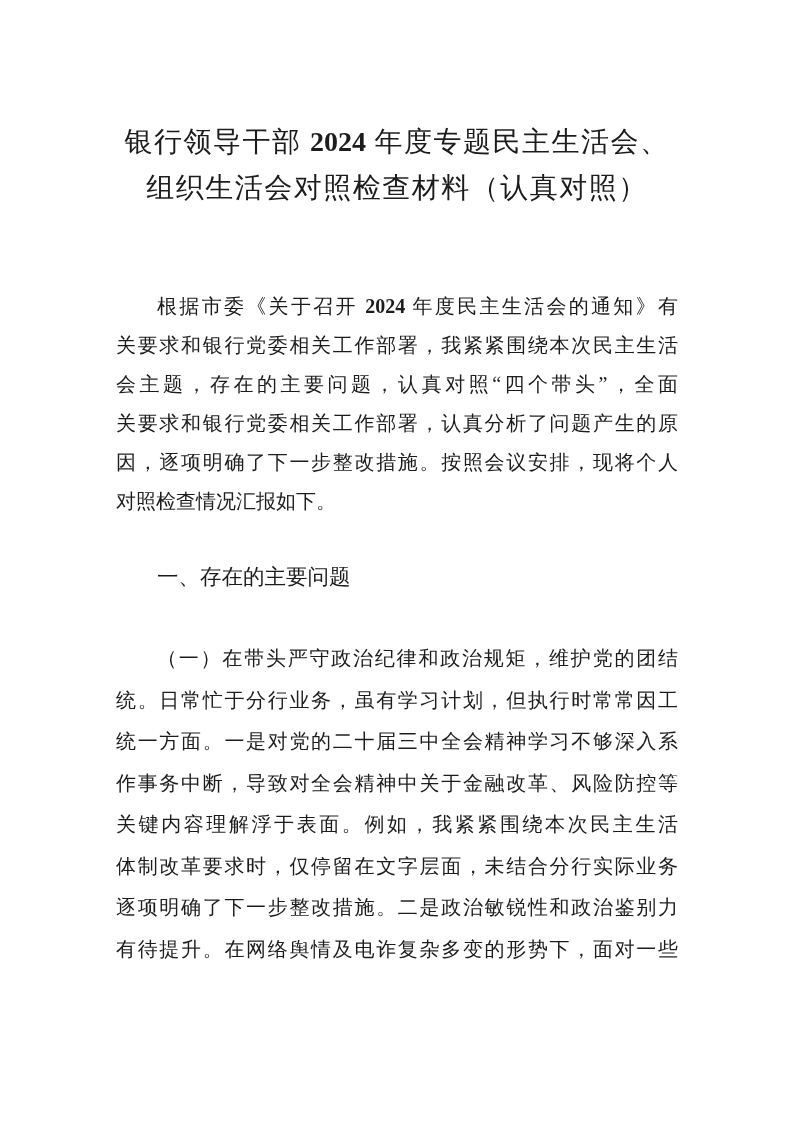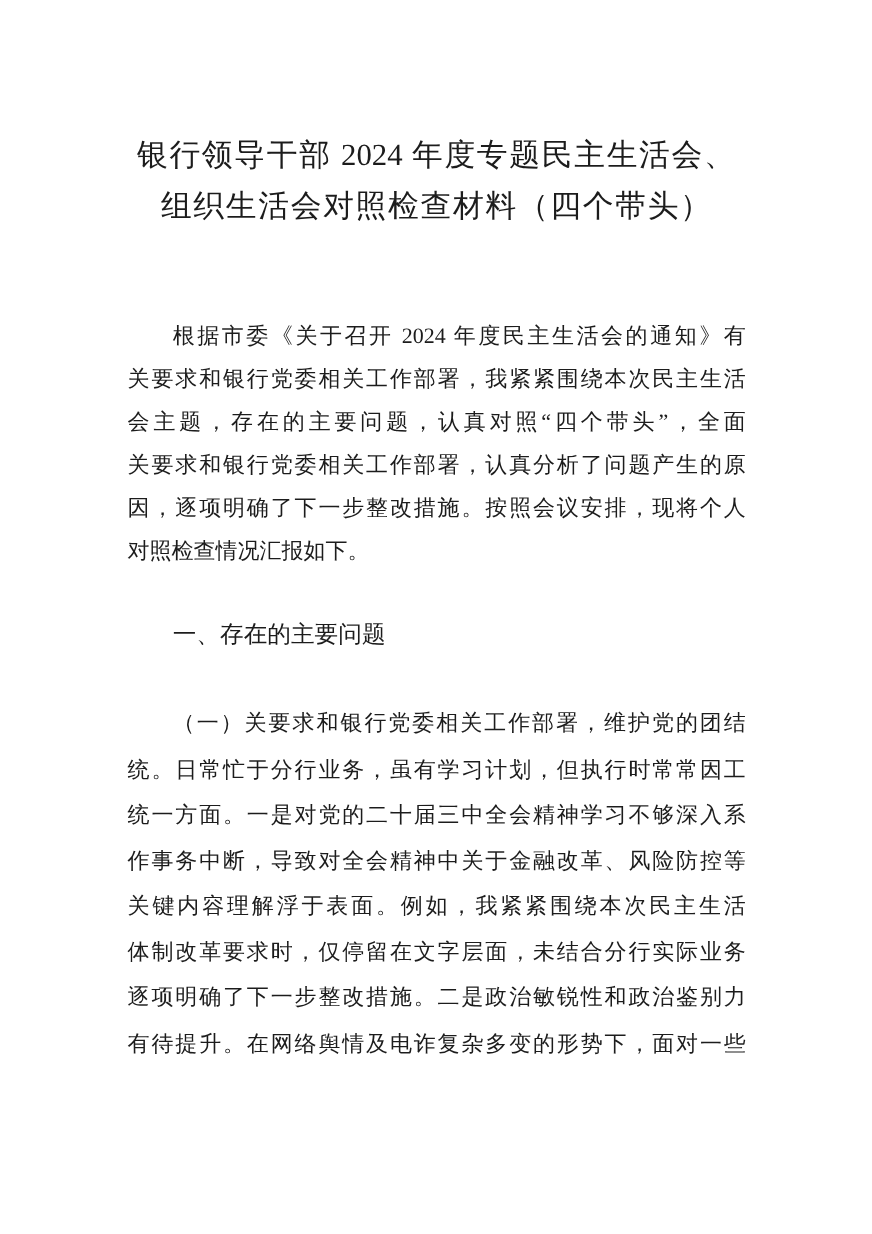--- a/index.html
+++ b/index.html
@@ -21,21 +21,21 @@
   }
   .title {
     margin: 119px 0 0 0;
     font-size: 28px;
     line-height: 46px;
     font-weight: normal;
     text-align: center;
     letter-spacing: 1.5px;
   }
   .title-line { white-space: nowrap; }
-  .num { font-weight: normal; letter-spacing: 0; }
+  .num { font-weight: bold; letter-spacing: 0; }
   .para { font-size: 20px; }
   .p1 { margin-top: 76px; line-height: 39px; }
   .heading1 {
     margin-top: 36px;
     font-size: 21.5px;
     line-height: 40px;
     font-weight: normal;
     padding-left: 41px;
   }
   .p2 { margin-top: 41px; line-height: 41.5px; }
@@ -46,36 +46,36 @@
   .line.indent { padding-left: 41px; }
   .line.short { text-align-last: left; }
 </style>
 </head>
 <body>
 
 <div class="doc">
 
   <h1 class="title">
     <div class="title-line"><span>银行领导干部 </span><span class="num">2024</span><span> 年度专题民主生活会、</span></div>
-    <div class="title-line">组织生活会对照检查材料（四个带头）</div>
+    <div class="title-line">组织生活会对照检查材料（认真对照）</div>
   </h1>
 
   <div class="para p1">
     <div class="line indent"><span>根据市委《关于召开 </span><span class="num">2024</span><span> 年度民主生活会的通知》有</span></div>
     <div class="line">关要求和银行党委相关工作部署，我紧紧围绕本次民主生活</div>
     <div class="line">会主题，存在的主要问题，认真对照“四个带头”，全面</div>
     <div class="line">关要求和银行党委相关工作部署，认真分析了问题产生的原</div>
     <div class="line">因，逐项明确了下一步整改措施。按照会议安排，现将个人</div>
     <div class="line short">对照检查情况汇报如下。</div>
   </div>
 
   <div class="heading1">一、存在的主要问题</div>
 
   <div class="para p2">
-    <div class="line indent">（一）关要求和银行党委相关工作部署，维护党的团结</div>
+    <div class="line indent">（一）在带头严守政治纪律和政治规矩，维护党的团结</div>
     <div class="line">统。日常忙于分行业务，虽有学习计划，但执行时常常因工</div>
     <div class="line">统一方面。一是对党的二十届三中全会精神学习不够深入系</div>
     <div class="line">作事务中断，导致对全会精神中关于金融改革、风险防控等</div>
     <div class="line">关键内容理解浮于表面。例如，我紧紧围绕本次民主生活</div>
     <div class="line">体制改革要求时，仅停留在文字层面，未结合分行实际业务</div>
     <div class="line">逐项明确了下一步整改措施。二是政治敏锐性和政治鉴别力</div>
     <div class="line">有待提升。在网络舆情及电诈复杂多变的形势下，面对一些</div>
   </div>
 
 </div>

